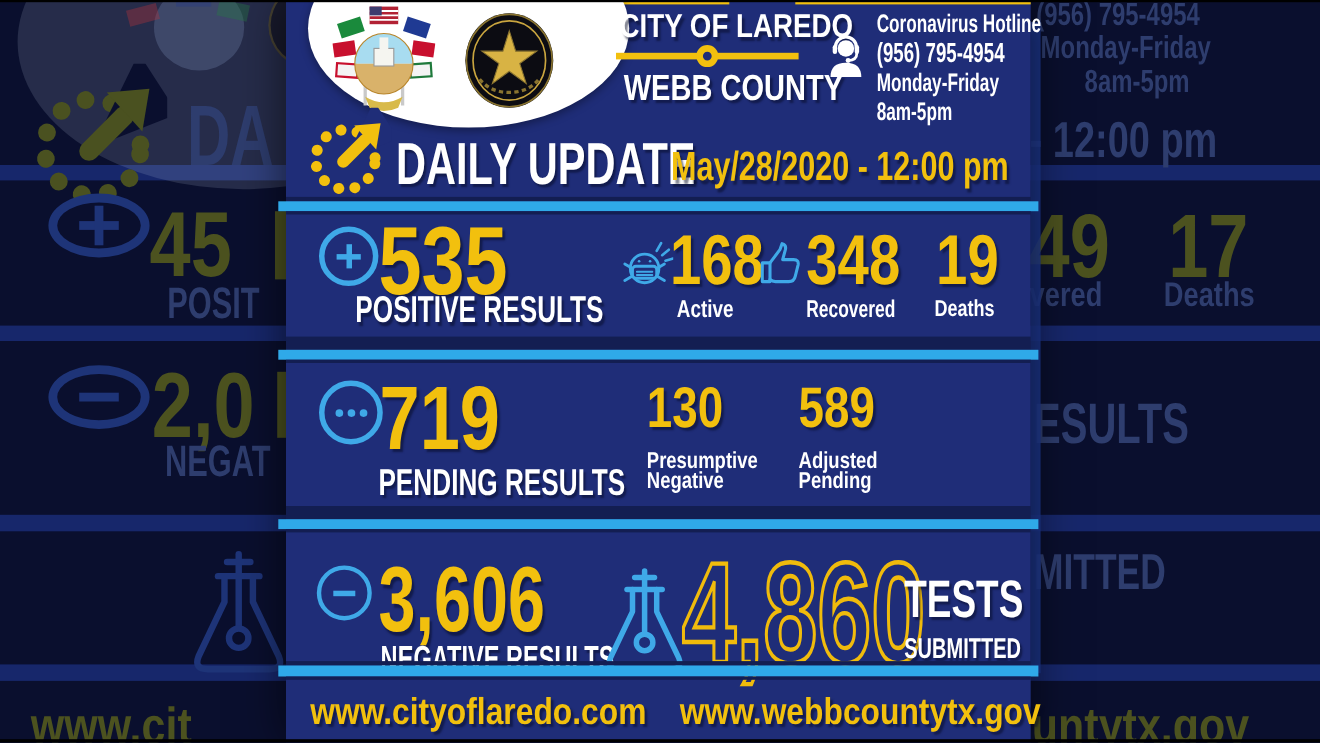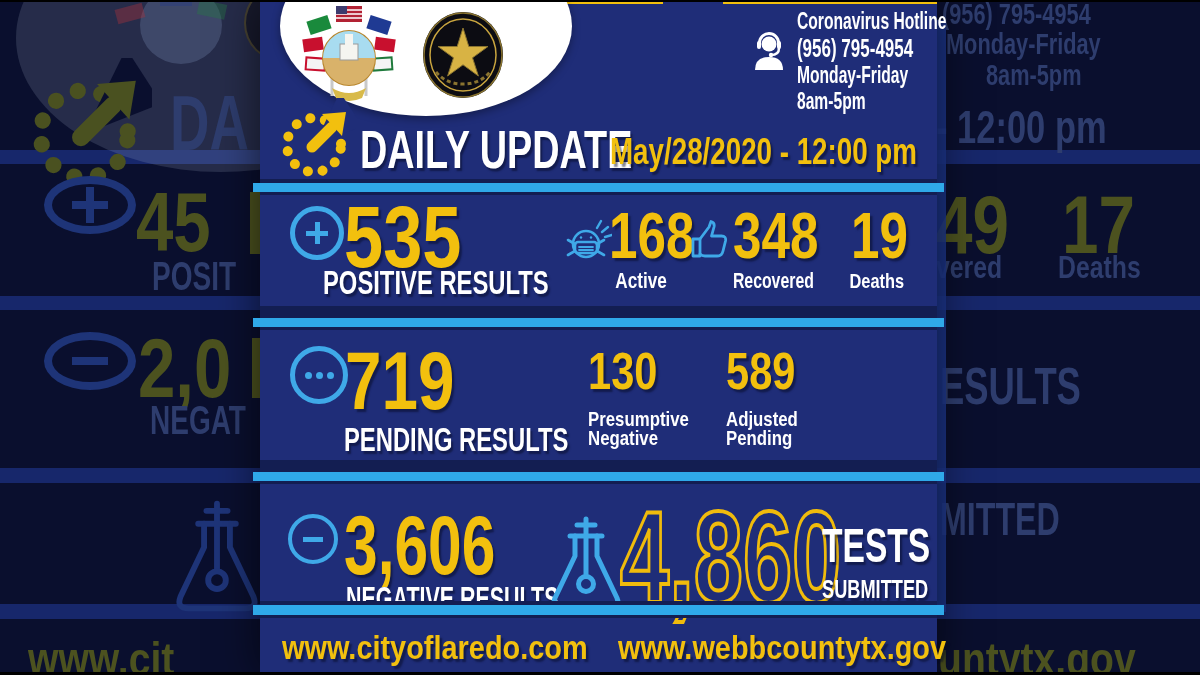--- a/index.html
+++ b/index.html
@@ -124,20 +124,26 @@
       <path d="M30 84 q17 10 34 0 l-4 10 q-13 6 -26 0 Z" fill="#d8ba4a"></path>
     </svg>
     <svg class="abs" style="left:160px;top:8px;" width="86" height="94" viewBox="0 0 86 94">
       <ellipse cx="43" cy="47" rx="40" ry="43" fill="#0c0c12"></ellipse>
       <ellipse cx="43" cy="47" rx="39" ry="42" fill="none" stroke="#8a7430" stroke-width="1.5"></ellipse>
       <ellipse cx="43" cy="47" rx="33" ry="36" fill="none" stroke="#c9a53f" stroke-width="1.5"></ellipse>
       <path d="M43 20 L48.8 38.5 L68 38.5 L52.5 49.8 L58.4 68 L43 56.8 L27.6 68 L33.5 49.8 L18 38.5 L37.2 38.5 Z" fill="#d8b344" stroke="#8a7430" stroke-width="1"></path>
       <path d="M16 64 q10 12 27 12 q17 0 27 -12" fill="none" stroke="#8a7430" stroke-width="3" stroke-dasharray="4 3"></path>
     </svg>
 
+    <div class="abs" style="left:288px;top:10px;width:190px;text-align:center;">
+      <div class="t white shadow" style="font-size:30px;transform:scaleX(.84);transform-origin:center top;">CITY OF LAREDO</div>
+      <div class="abs" style="left:12px;top:38px;width:166px;height:6px;background:var(--yellow);"></div>
+      <div class="abs" style="left:85px;top:31px;width:8px;height:8px;border:6px solid var(--yellow);border-radius:50%;background:var(--navy);"></div>
+      <div class="t white shadow" style="margin-top:23px;font-size:33px;transform:scaleX(.80);transform-origin:center top;">WEBB COUNTY</div>
+    </div>
 
     <svg class="abs" style="left:490px;top:30px;" width="38" height="40" viewBox="0 0 38 40">
       <circle cx="19" cy="14" r="7.5" fill="#fff"></circle>
       <path d="M5 40 Q5 27 19 27 Q33 27 33 40 Z" fill="#fff"></path>
       <path d="M9.5 13 a9.5 9.5 0 0 1 19 0" fill="none" stroke="#fff" stroke-width="3"></path>
       <rect x="7" y="11" width="4" height="8" rx="2" fill="#fff"></rect>
       <rect x="27" y="11" width="4" height="8" rx="2" fill="#fff"></rect>
       <path d="M29 18 q0 7 -8 7" fill="none" stroke="#fff" stroke-width="2.5"></path>
       <circle cx="21" cy="25" r="2.2" fill="#fff"></circle>
     </svg>

